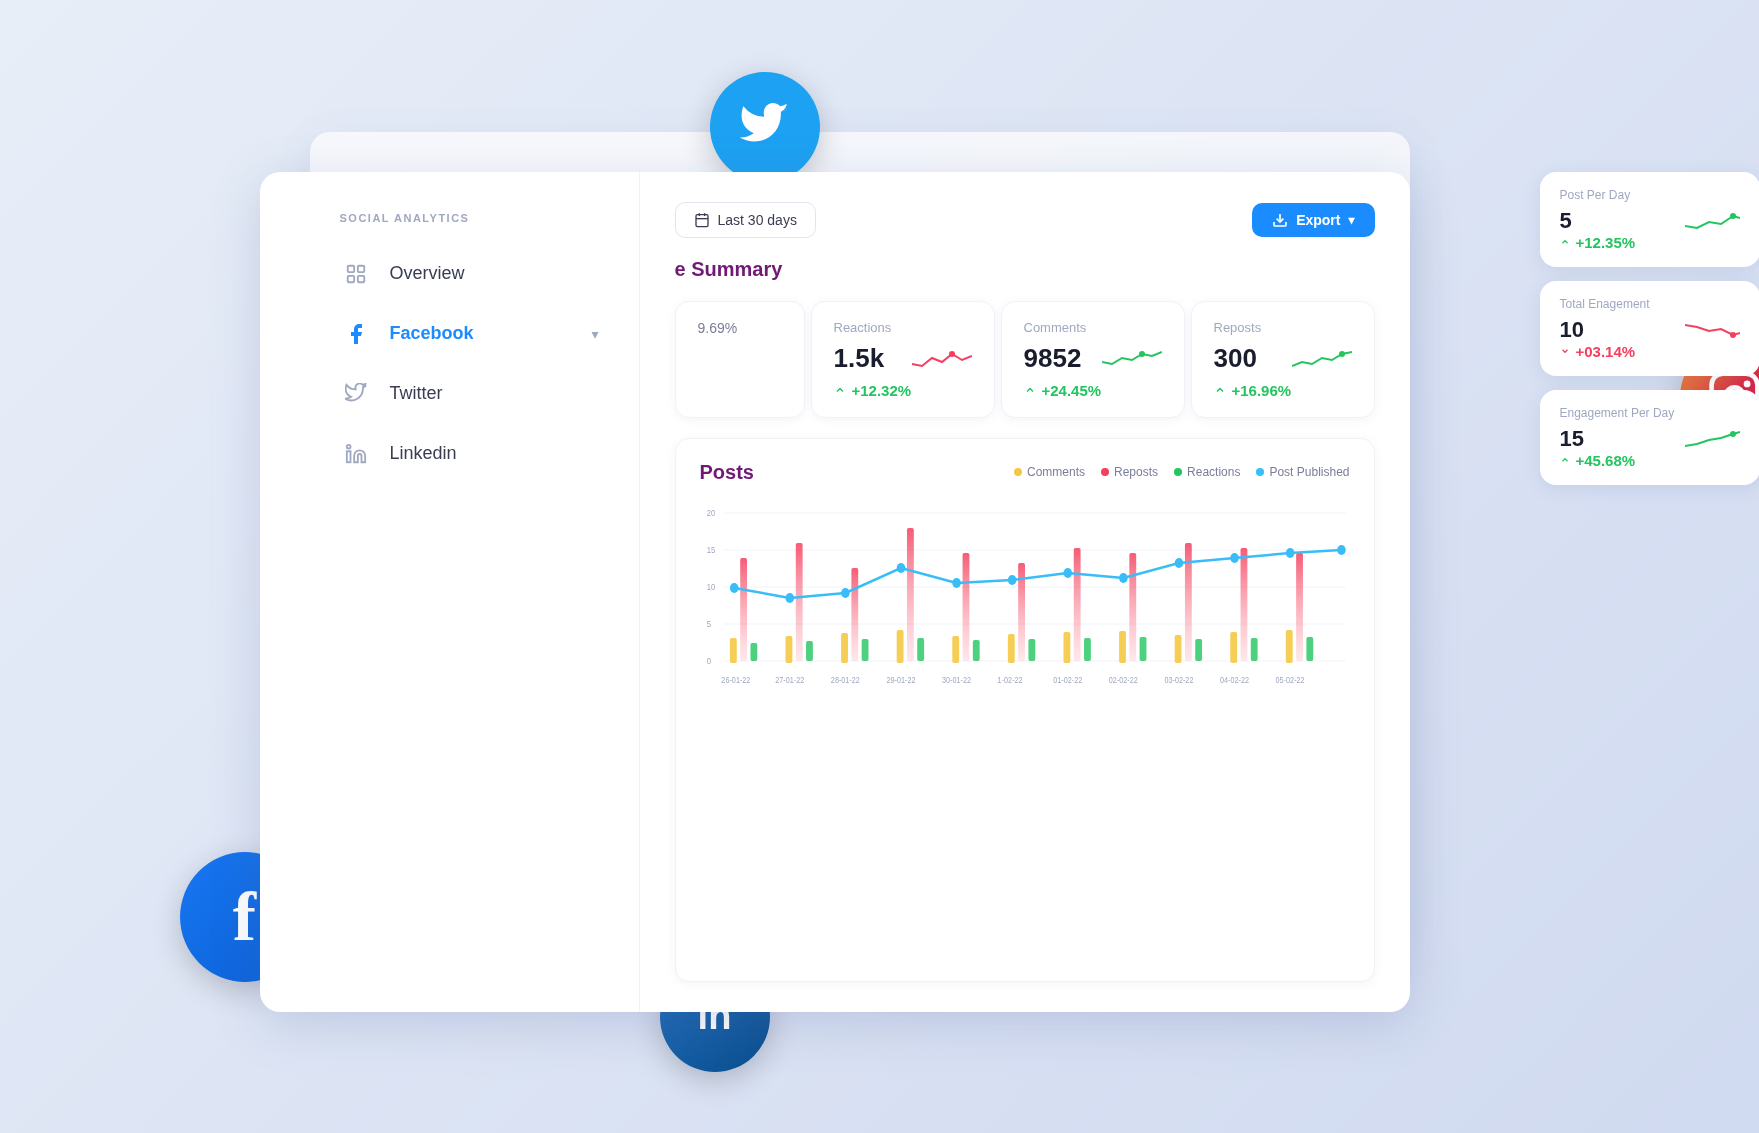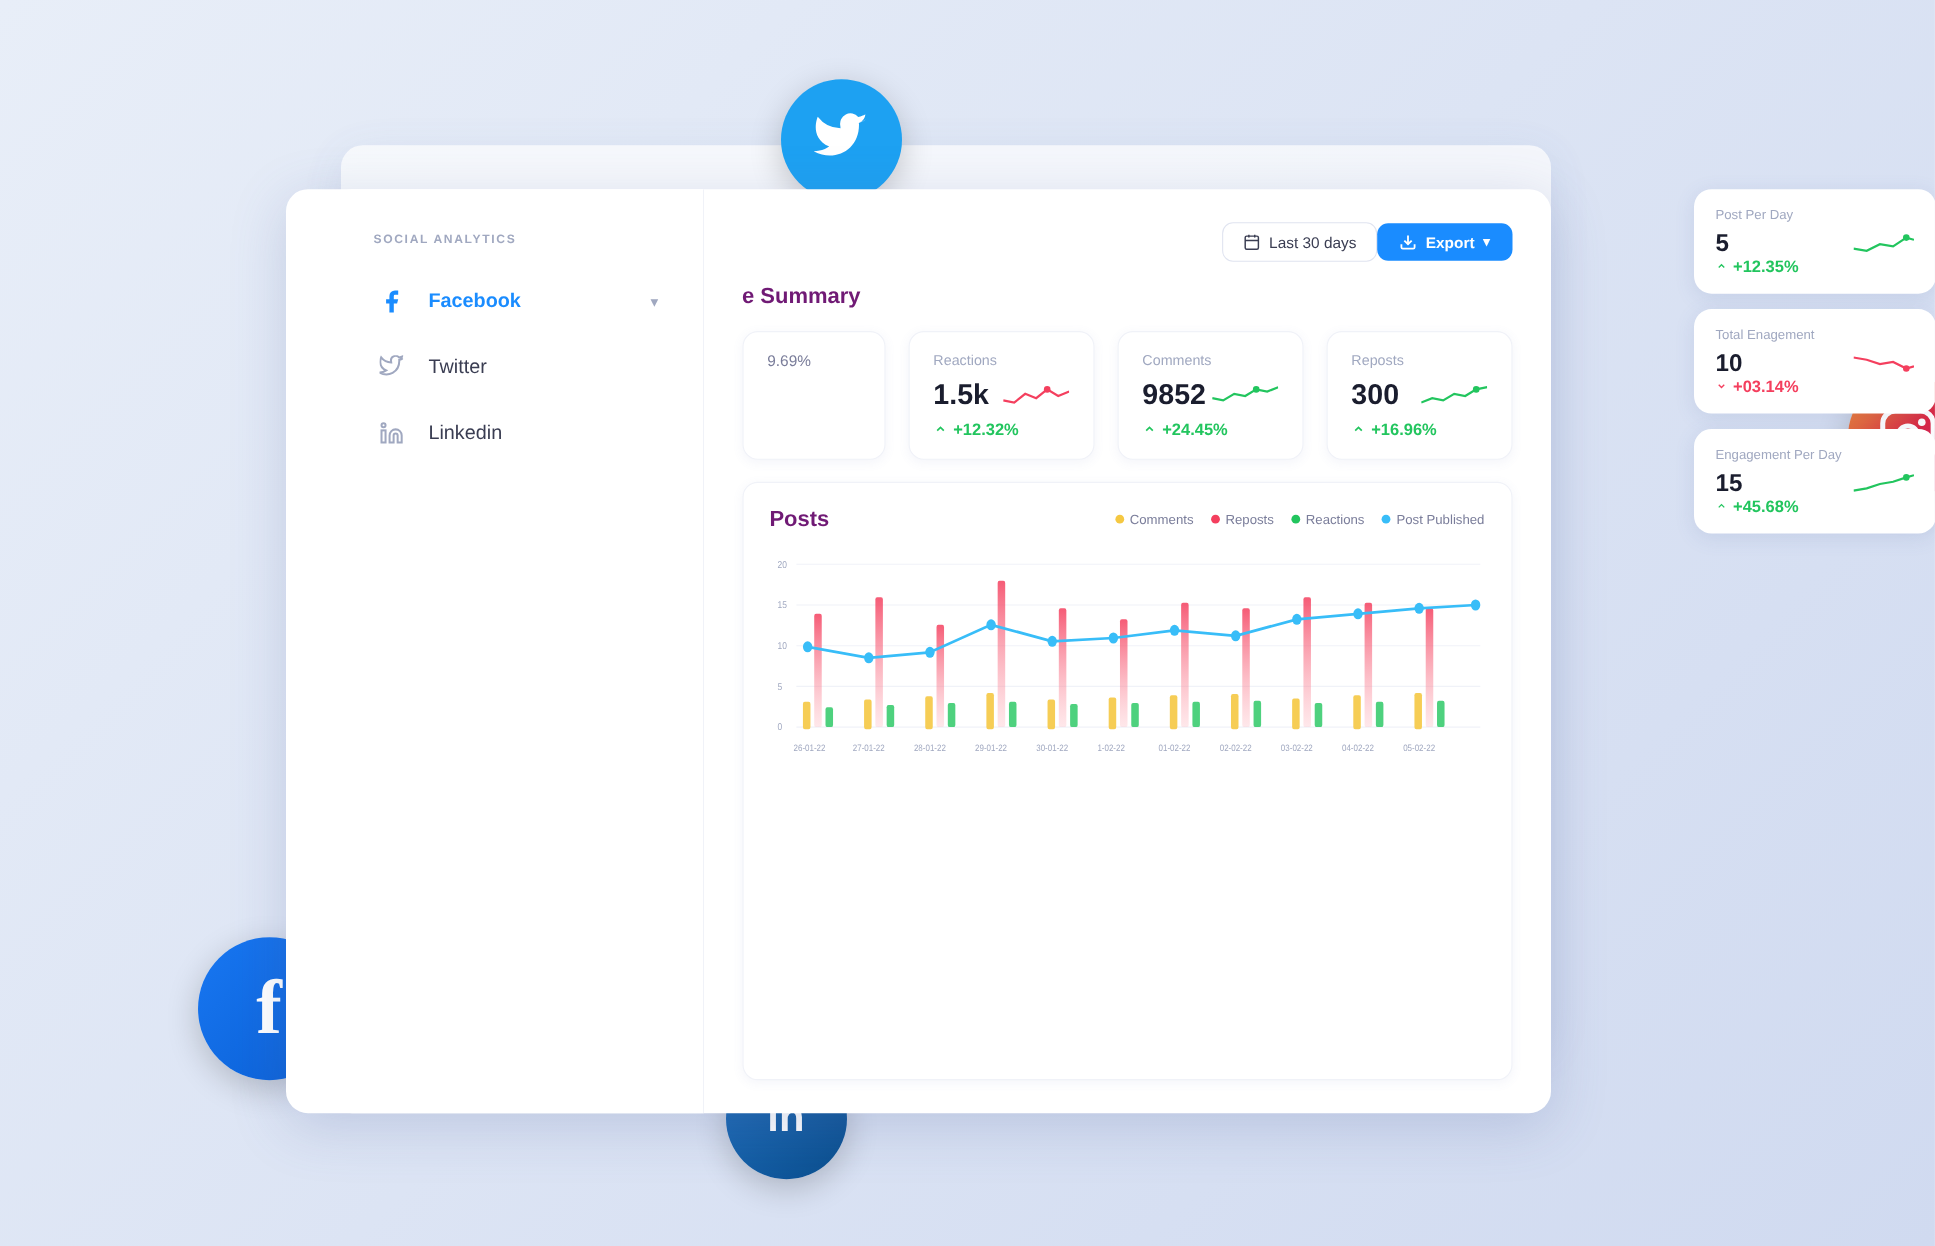--- a/index.html
+++ b/index.html
@@ -122,21 +122,22 @@
       padding: 30px 35px;
       overflow: hidden;
       display: flex;
       flex-direction: column;
       gap: 20px;
     }
 
     .content-header {
       display: flex;
       align-items: center;
-      justify-content: flex-end;
+      justify-content: space-between;
+      gap: 15px;
     }
 
     .date-filter {
       display: flex;
       align-items: center;
       gap: 8px;
       background: #fff;
       border: 1px solid #e0e4f0;
       border-radius: 10px;
       padding: 9px 18px;
@@ -165,21 +166,21 @@
 
     .section-title {
       font-size: 20px;
       font-weight: 600;
       color: #701a75;
     }
 
     
     .stats-row {
       display: flex;
-      gap: 21px;
+      gap: 6px;
     }
 
     .stat-card {
       flex: 1;
       background: #fff;
       border: 1px solid #f0f2f8;
       border-radius: 14px;
       padding: 18px 22px;
       display: flex;
       flex-direction: column;
@@ -379,20 +380,31 @@
 
   <div class="float-icon float-linkedin">
     <span style="font-family: Arial, sans-serif; font-size: 38px; font-weight: 900; font-style: normal;">in</span>
   </div>
 
   <div class="main-card">
 
     <div class="sidebar">
       <div class="sidebar-label">SOCIAL ANALYTICS</div>
 
+      <div class="nav-item">
+        <span class="nav-icon">
+          <svg width="22" height="22" viewBox="0 0 24 24" fill="none" stroke="currentColor" stroke-width="2">
+            <rect x="3" y="3" width="7" height="7" rx="1"></rect>
+            <rect x="14" y="3" width="7" height="7" rx="1"></rect>
+            <rect x="3" y="14" width="7" height="7" rx="1"></rect>
+            <rect x="14" y="14" width="7" height="7" rx="1"></rect>
+          </svg>
+        </span>
+        <span class="nav-label">Overview</span>
+      </div>
 
       <div class="nav-item active">
         <span class="nav-icon">
           <svg width="24" height="24" viewBox="0 0 24 24" fill="#1a8cff">
             <path d="M18 2h-3a5 5 0 0 0-5 5v3H7v4h3v8h4v-8h3l1-4h-4V7a1 1 0 0 1 1-1h3z"></path>
           </svg>
         </span>
         <span class="nav-label">Facebook</span>
         <span class="nav-chevron">▾</span>
       </div>

